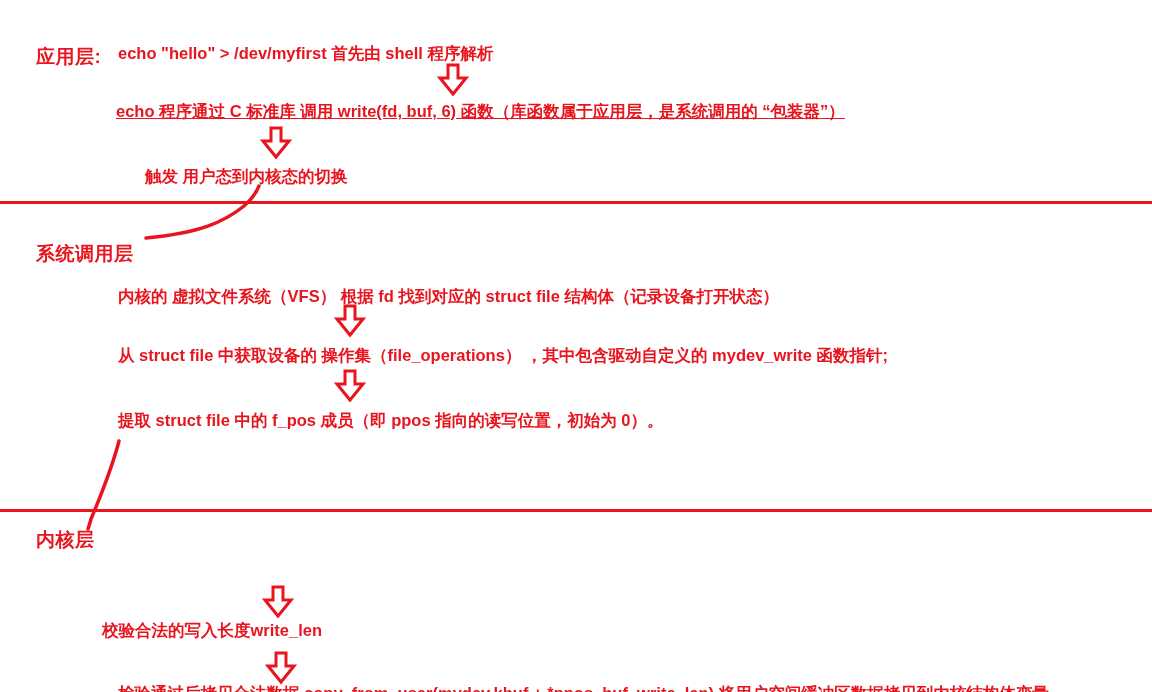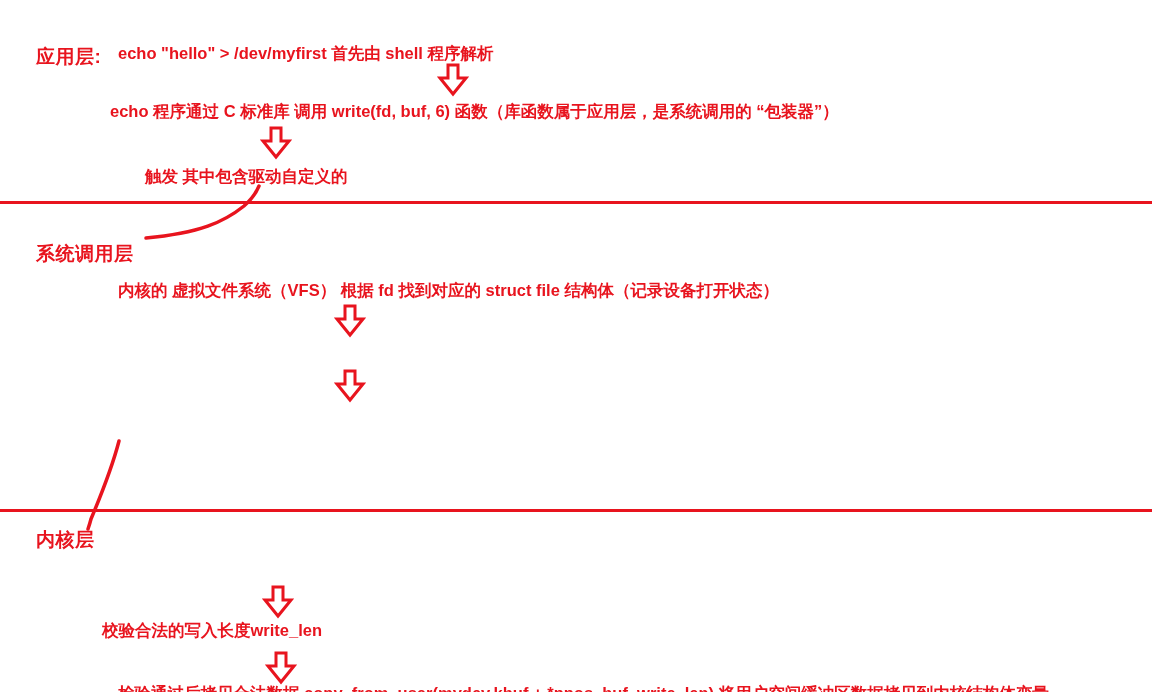--- a/index.html
+++ b/index.html
@@ -44,43 +44,45 @@
 
   <div class="layer-label" style="left:36px;top:44px;"></div>
   <div class="layer-label" style="left:36px;top:44px;">应用层:</div>
 
   <div class="step" style="left:118px;top:42px;">echo "hello" &gt; /dev/myfirst 首先由 shell 程序解析</div>
 
   <svg class="arrow" style="left:437px;top:63px;" viewBox="0 0 32 34">
     <path d="M11 2 L21 2 L21 15 L29 15 L16 31 L3 15 L11 15 Z" fill="#ffffff" stroke="#e8141e" stroke-width="3" stroke-linejoin="miter"></path>
   </svg>
 
-  <div class="step" style="left:110px;top:100px;">echo 程序通过 C 标准库 调用 write(fd, buf, 6) 函数（库函数属于应用层，是系统调用的 “包装器”）</div>
+  <div class="step" style="left:116px;top:100px;text-decoration:underline;">echo 程序通过 C 标准库 调用 write(fd, buf, 6) 函数（库函数属于应用层，是系统调用的 “包装器”）</div>
 
   <svg class="arrow" style="left:260px;top:126px;" viewBox="0 0 32 34">
     <path d="M11 2 L21 2 L21 15 L29 15 L16 31 L3 15 L11 15 Z" fill="#ffffff" stroke="#e8141e" stroke-width="3" stroke-linejoin="miter"></path>
   </svg>
 
-  <div class="step" style="left:145px;top:165px;">触发 其中包含驱动自定义的</div>
+  <div class="step" style="left:145px;top:165px;">触发 用户态到内核态的切换</div>
 
   <div class="divider" style="top:201px;"></div>
 
   <div class="layer-label" style="left:36px;top:220px;margin-top:21px;">系统调用层</div>
 
-  <div class="step" style="left:118px;top:279px;">内核的 虚拟文件系统（VFS） 根据 fd 找到对应的 struct file 结构体（记录设备打开状态）</div>
+  <div class="step" style="left:118px;top:285px;">内核的 虚拟文件系统（VFS） 根据 fd 找到对应的 struct file 结构体（记录设备打开状态）</div>
 
   <svg class="arrow" style="left:334px;top:304px;" viewBox="0 0 32 34">
     <path d="M11 2 L21 2 L21 15 L29 15 L16 31 L3 15 L11 15 Z" fill="#ffffff" stroke="#e8141e" stroke-width="3" stroke-linejoin="miter"></path>
   </svg>
 
+  <div class="step" style="left:118px;top:344px;">从 struct file 中获取设备的 操作集（file_operations） ，其中包含驱动自定义的 mydev_write 函数指针;</div>
 
   <svg class="arrow" style="left:334px;top:369px;" viewBox="0 0 32 34">
     <path d="M11 2 L21 2 L21 15 L29 15 L16 31 L3 15 L11 15 Z" fill="#ffffff" stroke="#e8141e" stroke-width="3" stroke-linejoin="miter"></path>
   </svg>
 
+  <div class="step" style="left:118px;top:409px;">提取 struct file 中的 f_pos 成员（即 ppos 指向的读写位置，初始为 0）。</div>
 
   <div class="divider" style="top:509px;"></div>
 
   <div class="layer-label" style="left:36px;top:527px;">内核层</div>
 
 
   <svg class="arrow" style="left:262px;top:585px;" viewBox="0 0 32 34">
     <path d="M11 2 L21 2 L21 15 L29 15 L16 31 L3 15 L11 15 Z" fill="#ffffff" stroke="#e8141e" stroke-width="3" stroke-linejoin="miter"></path>
   </svg>
 

